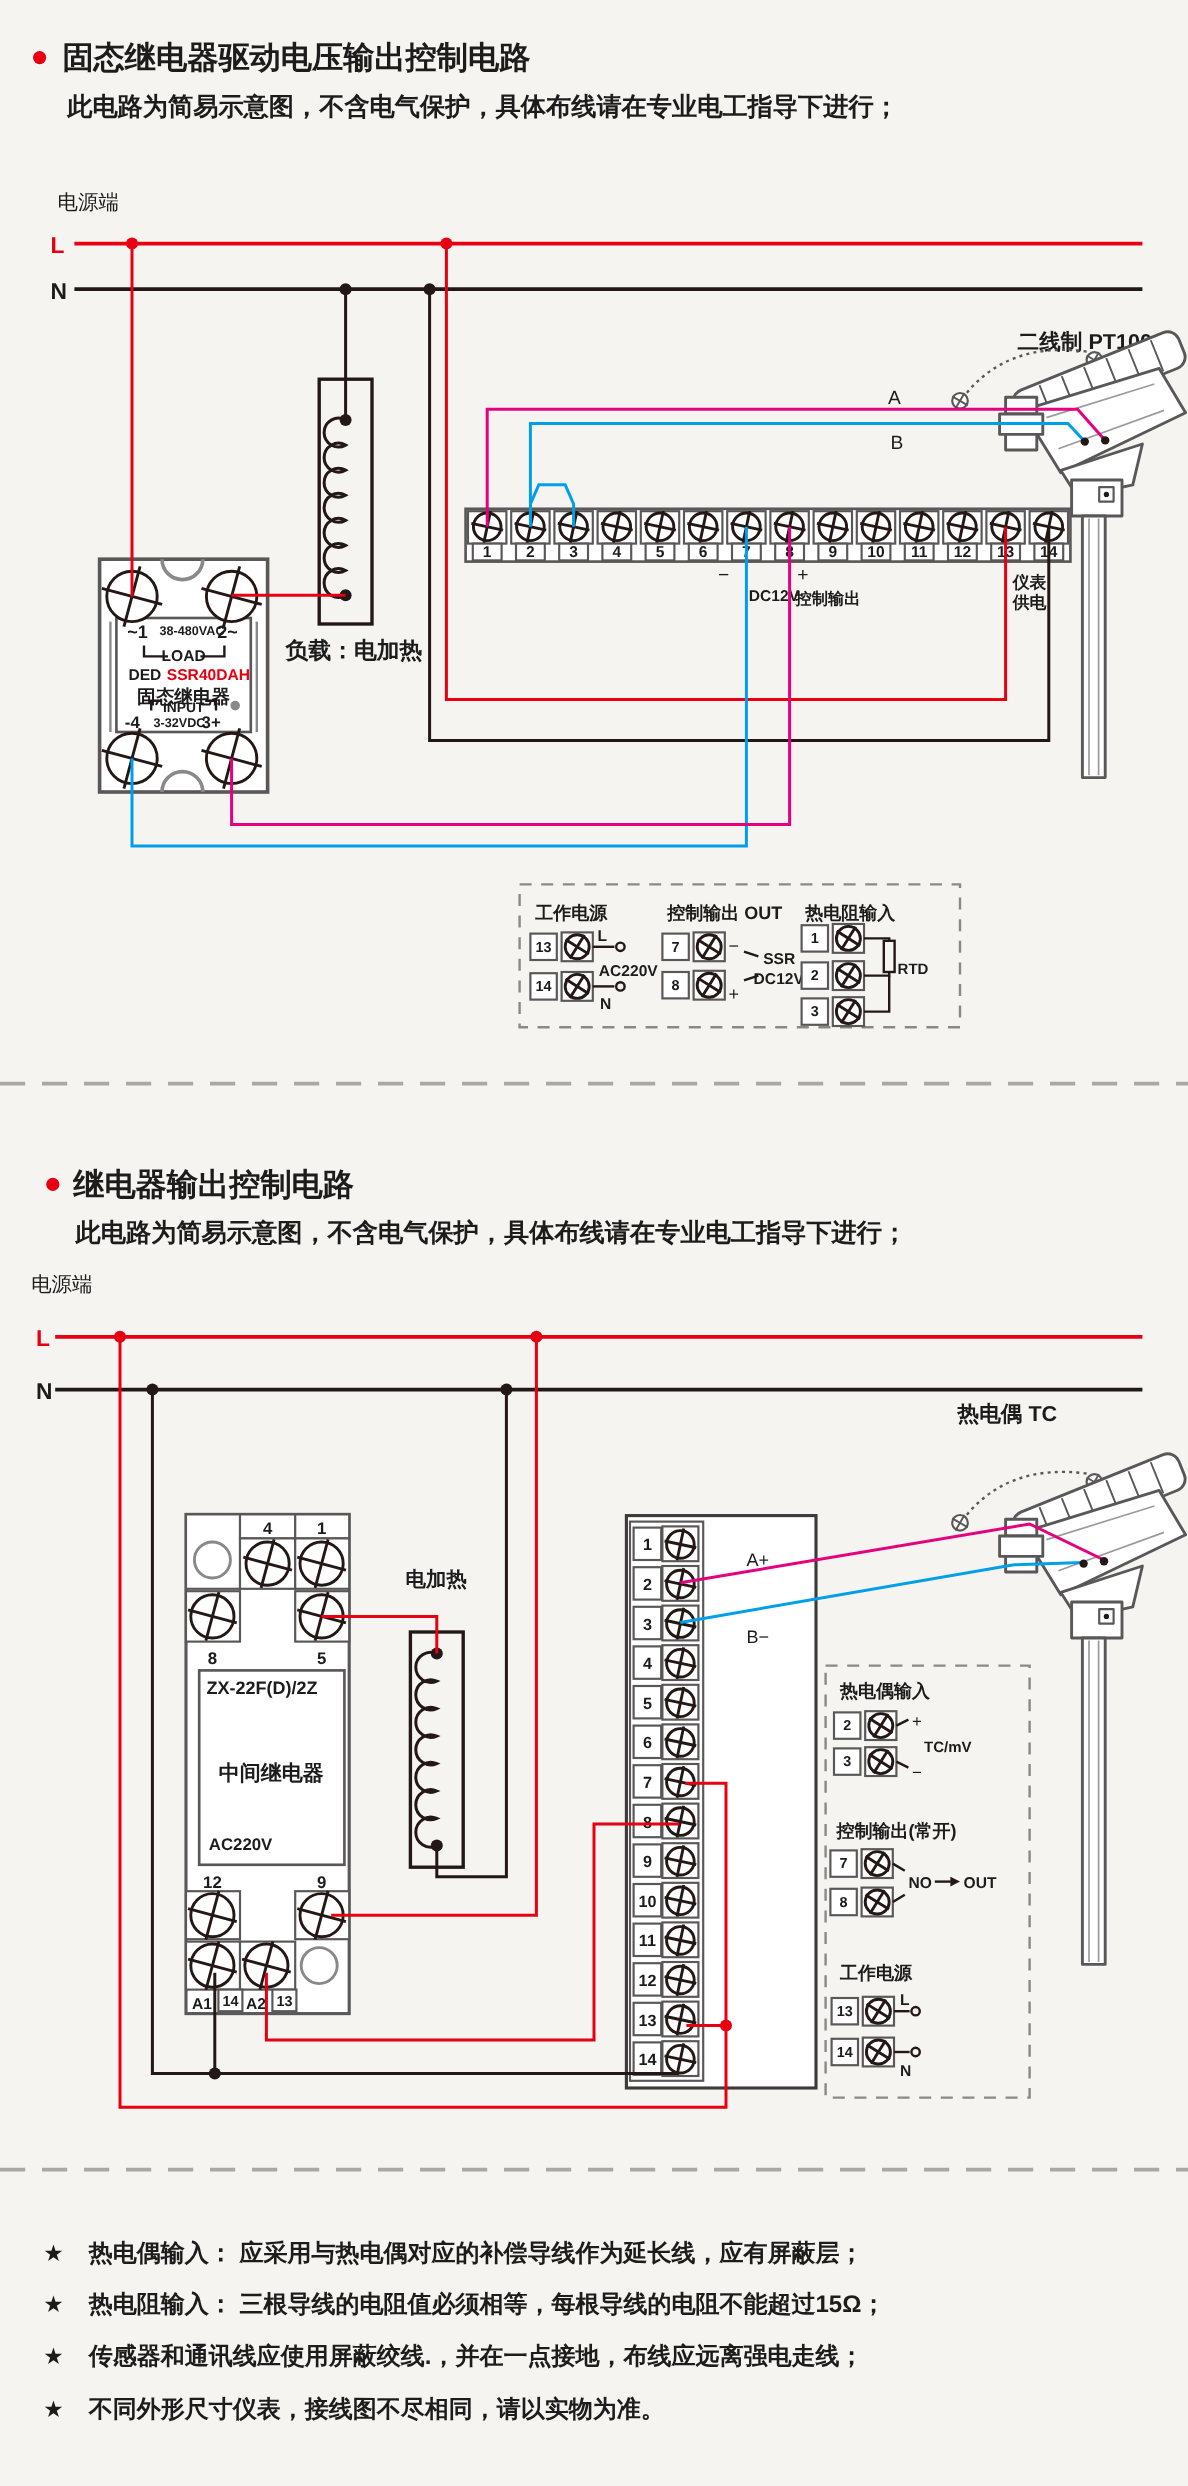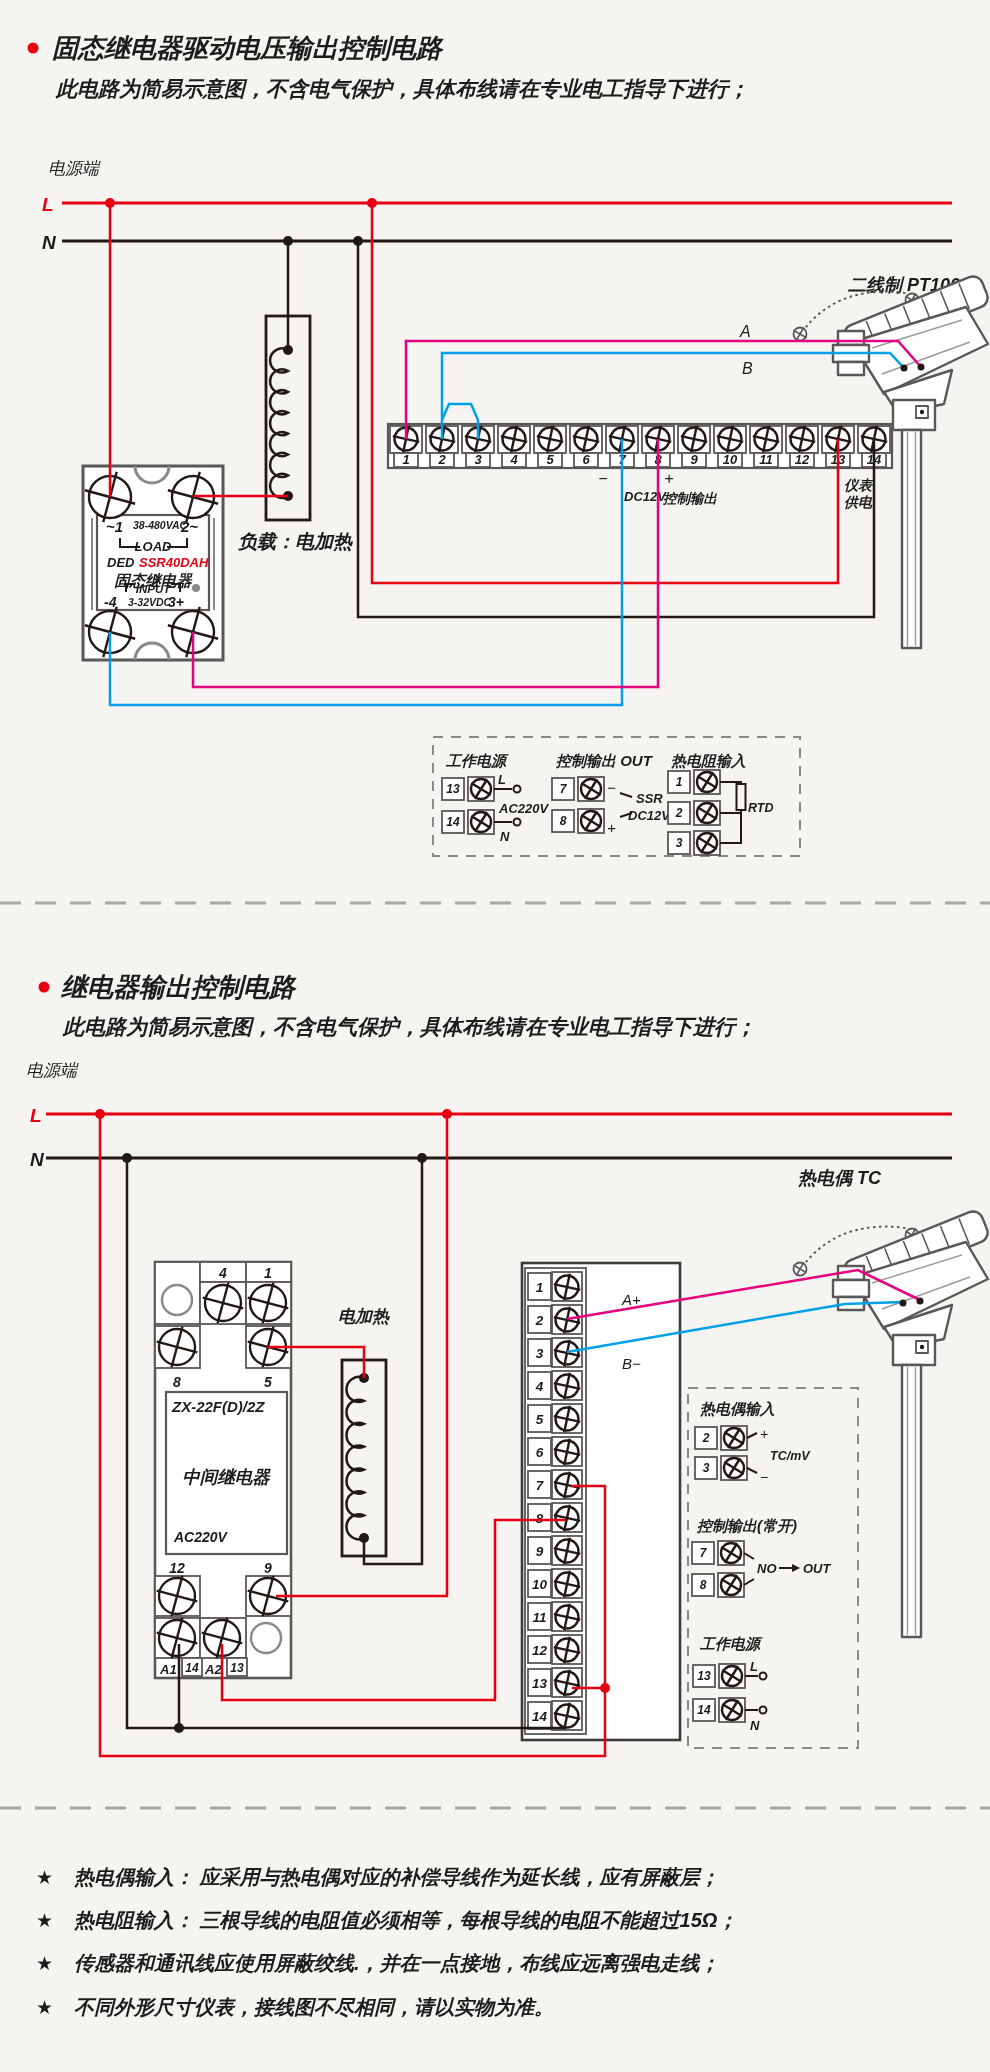--- a/index.html
+++ b/index.html
@@ -1,17 +1,17 @@
 <!DOCTYPE html>
 <html><head>
 <meta charset="utf-8">
 <style>
   html,body{margin:0;padding:0;background:#e9e8e6;}
   #page{position:relative;width:990px;height:2072px;background:#f5f4f1;margin:0 auto;overflow:hidden;
-        font-family:"Liberation Sans","DejaVu Sans",sans-serif;font-style:italic;}
+        font-family:"Liberation Sans","DejaVu Sans",sans-serif;}
   svg{position:absolute;left:0;top:0;}
   .t{font-family:"Liberation Sans","DejaVu Sans",sans-serif;fill:#1c1c1c;}
   .b{font-weight:bold;}
   .rd{fill:#e60012;}
   .wR{stroke:#e60012;fill:none;stroke-width:2.5;}
   .wB{stroke:#00a0e9;fill:none;stroke-width:2.5;}
   .wM{stroke:#e4007f;fill:none;stroke-width:2.5;}
   .wK{stroke:#231815;fill:none;stroke-width:2.5;}
   .pw{stroke-width:3.2;}
   .fr{fill:#fff;stroke:#595757;stroke-width:1.8;}

